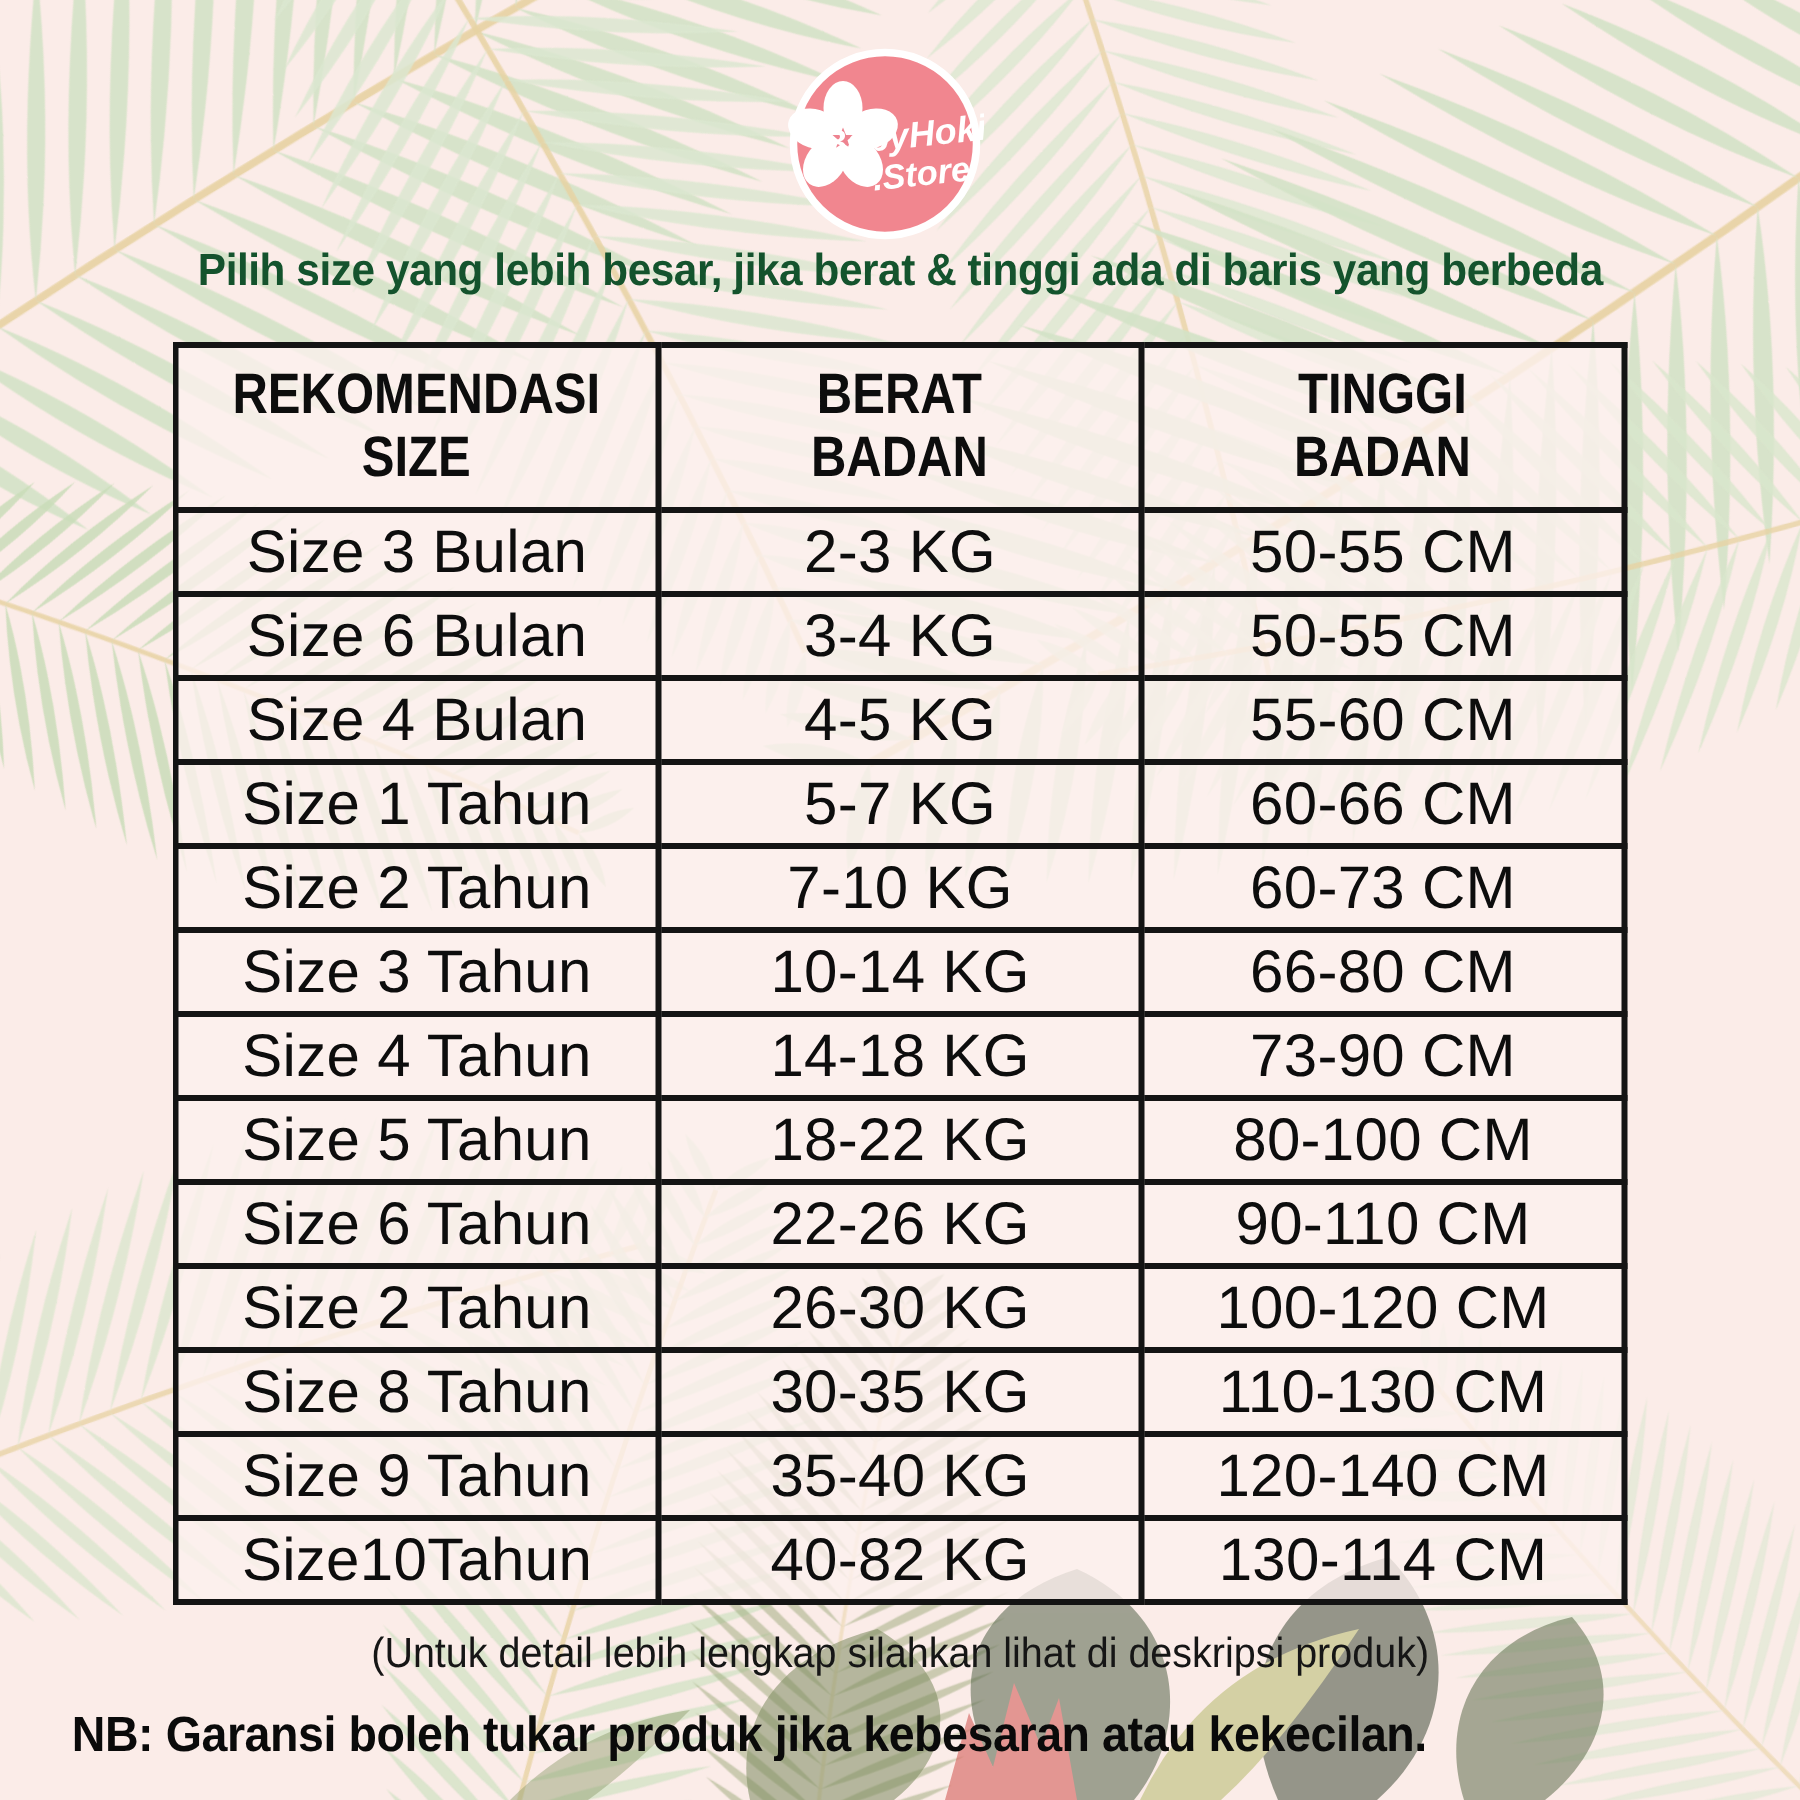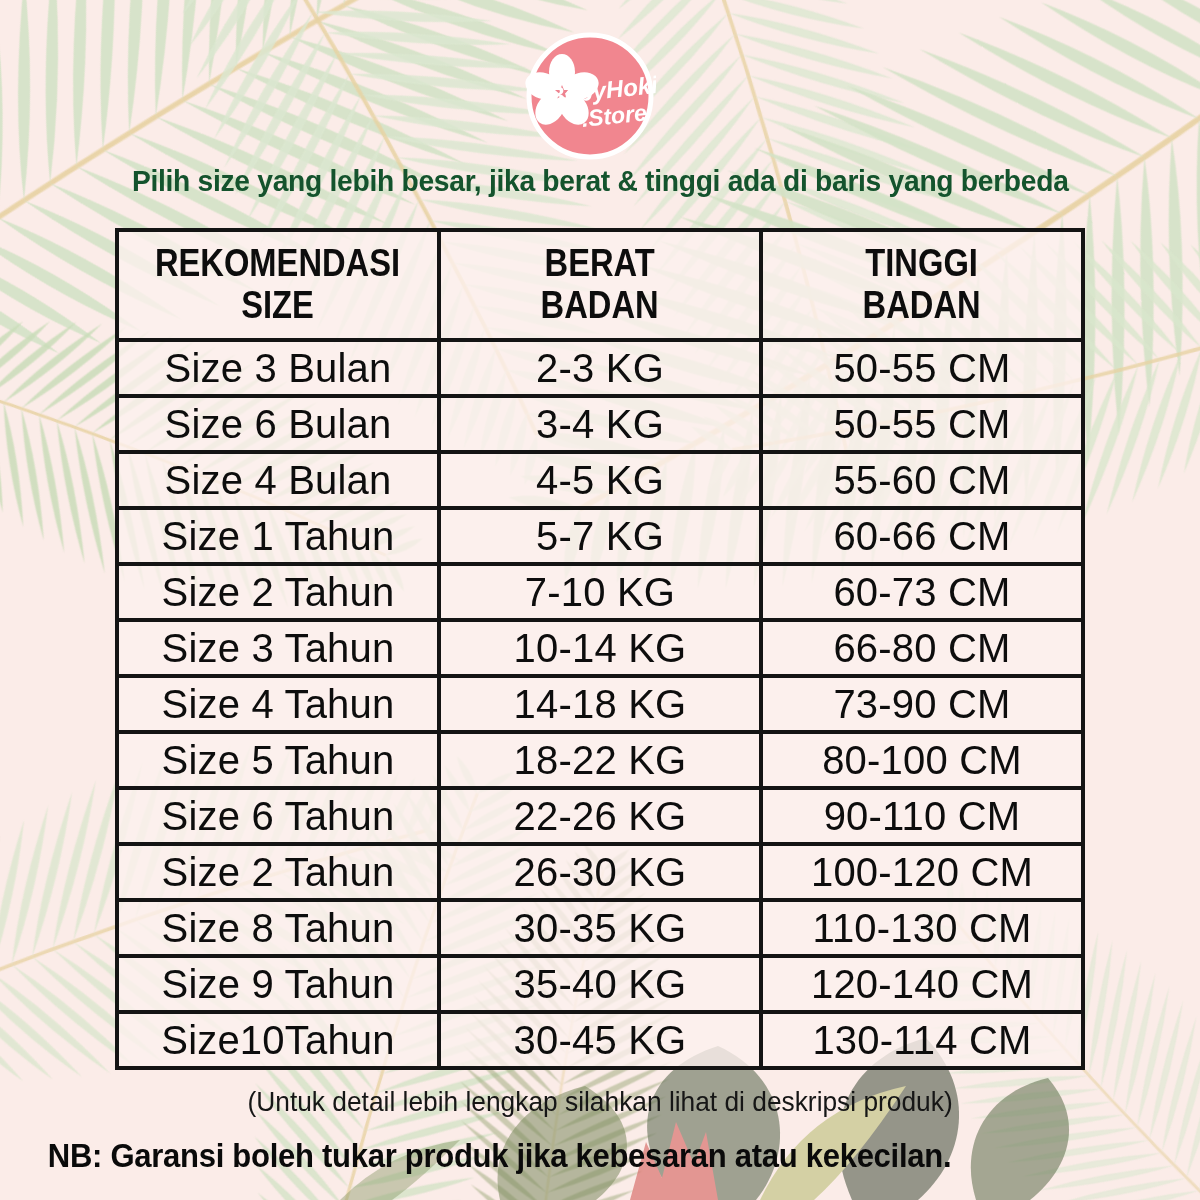--- a/index.html
+++ b/index.html
@@ -681,21 +681,21 @@
           <td>30-35 KG</td>
           <td>110-130 CM</td>
         </tr>
         <tr>
           <td>Size 9 Tahun</td>
           <td>35-40 KG</td>
           <td>120-140 CM</td>
         </tr>
         <tr>
           <td>Size10Tahun</td>
-          <td>30-45 KG</td>
+          <td>40-82 KG</td>
           <td>130-114 CM</td>
         </tr>
       </tbody>
   </table>
 
   <div class="note">
     <span>(Untuk detail lebih lengkap silahkan lihat di deskripsi produk)</span>
   </div>
   <div class="nb">
     <span>NB: Garansi boleh tukar produk jika kebesaran atau kekecilan.</span>

